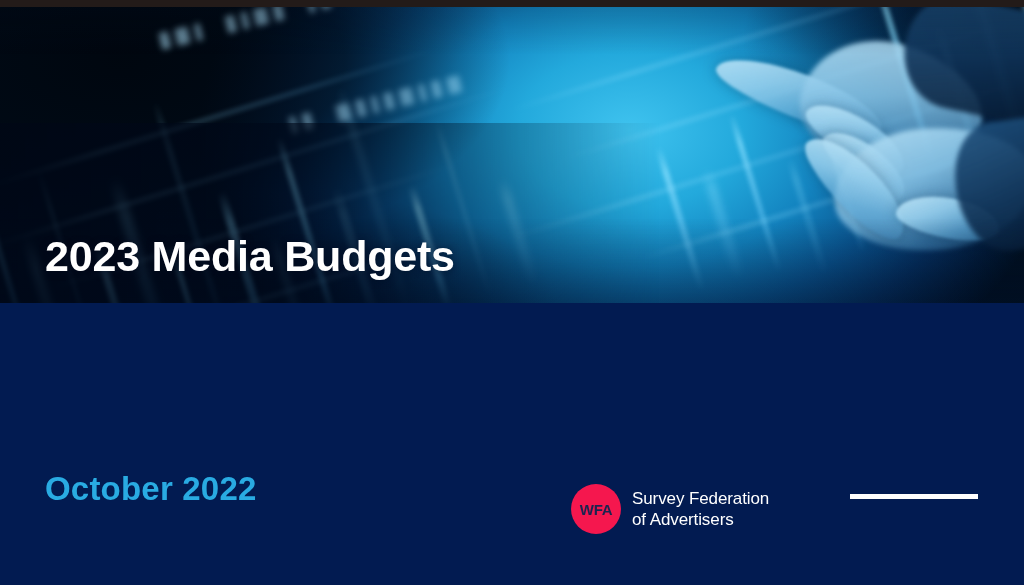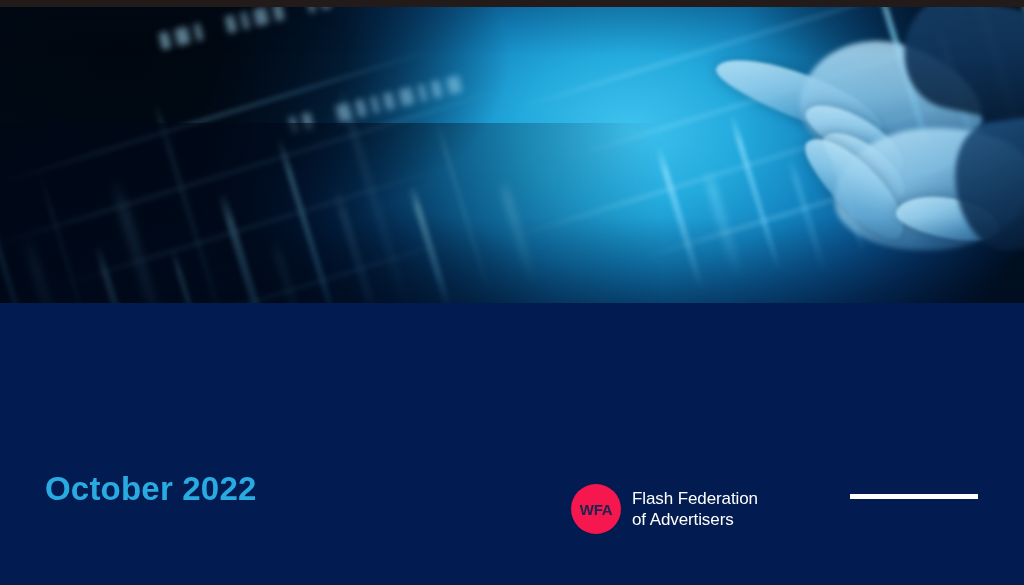--- a/index.html
+++ b/index.html
@@ -371,28 +371,28 @@
     </div>
 
     <div class="hero-soften"></div>
     <div class="hero-scrim"></div>
   </div>
 
   <div class="top-strip"></div>
 
   <div class="panel"></div>
 
-  <h1 class="headline"><br></h1>
+  <h1 class="headline"><span>2023 Media Budgets</span><br></h1>
 
   <div class="date">October 2022</div>
 
   <div class="logo-wfa">
     <div class="wfa-circle">
       <span>WFA</span>
     </div>
-    <div class="wfa-text"><span>Flash Federation</span><br><span>of Advertisers</span></div>
+    <div class="wfa-text"><span>Survey Federation</span><br><span>of Advertisers</span></div>
   </div>
 
   <div class="logo-ebiquity">
     <div class="ebq-rule"></div>
   </div>
 
 </div>
 
 </body></html>

